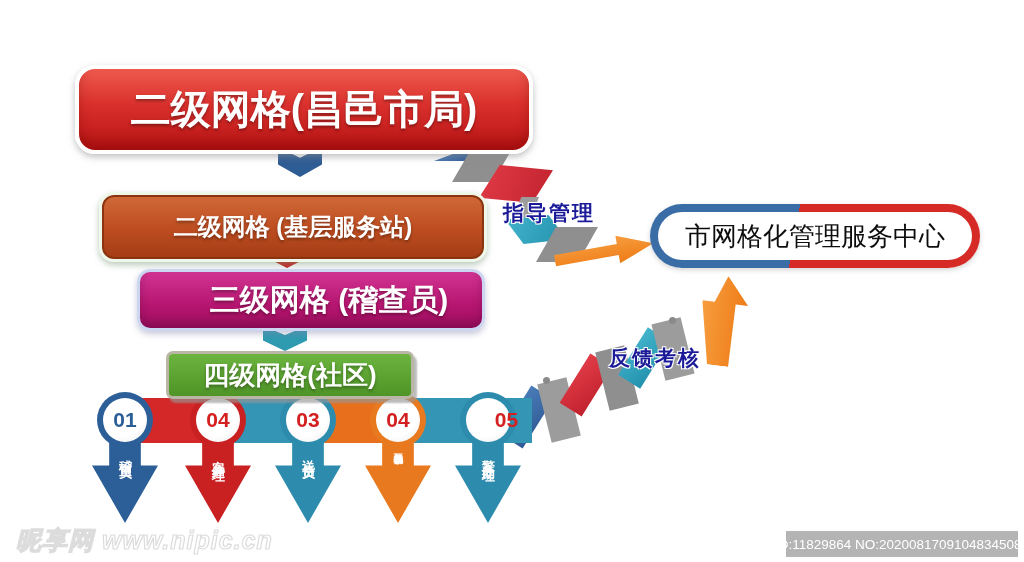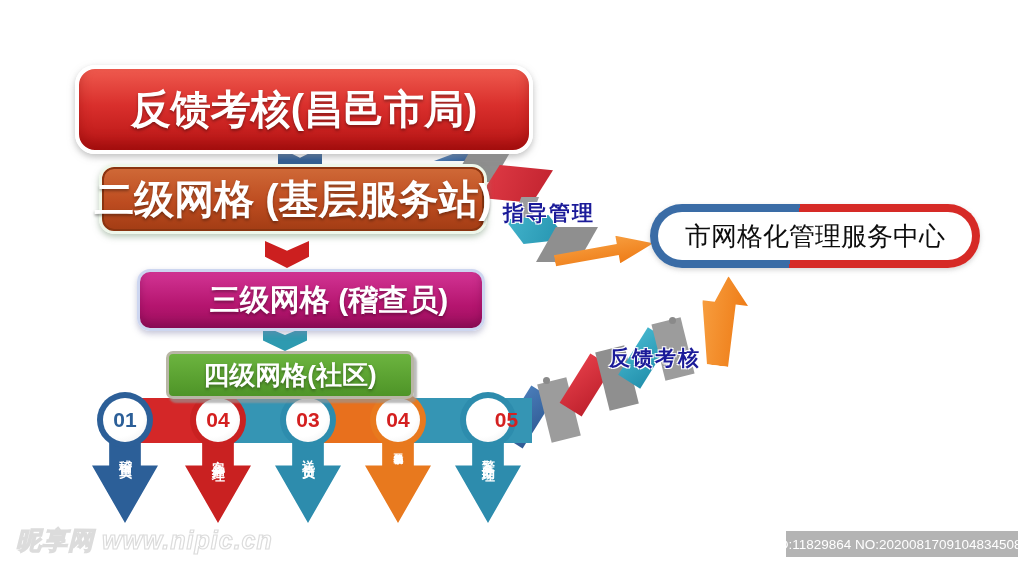--- a/index.html
+++ b/index.html
@@ -9,21 +9,21 @@
   }
   
   .lv{
     position:absolute;display:flex;align-items:center;justify-content:center;
     color:#fff;font-weight:800;white-space:nowrap;z-index:6;
     text-shadow:0 2px 3px rgba(0,0,0,.35);
   }
   #lv1{left:75px;top:65px;width:450px;height:81px;font-size:40px;border-radius:20px;
        background:linear-gradient(#ef5a4e 0%,#d92f2c 45%,#b71414 100%);
        border:4px solid #fff;box-shadow:0 3px 7px rgba(140,140,140,.55), inset 0 -8px 12px rgba(120,0,0,.35);}
-  #lv2{left:99px;top:164px;width:382px;height:64px;font-size:40px;border-radius:15px;
+  #lv2{left:99px;top:192px;width:382px;height:64px;font-size:24px;border-radius:15px;
        background:linear-gradient(#d06a38,#bd4c20 55%,#a23c14);
        border:3px solid #eef7ea;box-shadow:0 3px 6px rgba(120,150,120,.5), inset 0 0 0 2px #8a3410;}
   #lv3{left:137px;top:269px;width:306px;height:56px;font-size:30px;border-radius:13px;
        background:linear-gradient(#d23494,#b5156f 60%,#9c0f5e);
        border:3px solid #cdd6f0;box-shadow:0 3px 6px rgba(130,130,170,.45), inset 0 -5px 8px rgba(90,0,60,.35);padding-left:36px;}
   #lv4{left:166px;top:351px;width:242px;height:42px;font-size:26px;border-radius:7px;
        background:linear-gradient(#6cb43f,#4e9427);
        border:3px solid #b9b6a6;box-shadow:3px 4px 2px rgba(150,150,150,.65);}
   
   .chev{position:absolute;width:44px;height:30px;z-index:5;
@@ -96,21 +96,21 @@
   <div class="rib gray1" style="left:602px;top:348px;width:30px;height:60px;transform:rotate(-14deg);"></div>
   <div class="rib tealrib" style="left:631px;top:330px;width:26px;height:56px;transform:rotate(32deg);"></div>
   <div class="rib gray2" style="left:658px;top:320px;width:30px;height:58px;transform:rotate(-14deg);"></div>
   <div class="rib arrow-up" style="left:700px;top:276px;width:46px;height:90px;transform:rotate(7deg);"></div>
   <div class="dot" style="left:543px;top:377px;"></div>
   <div class="dot" style="left:669px;top:317px;"></div>
 
   <div class="flow-label" id="flow1" style="color: rgb(27, 27, 153);">指导管理</div>
   <div class="flow-label" id="flow2" style="color: rgb(27, 27, 153);">反馈考核</div>
 
-  <div class="lv" id="lv1">反馈考核(昌邑市局)</div>
+  <div class="lv" id="lv1">二级网格(昌邑市局)</div>
   <div class="lv" id="lv2">二级网格 (基层服务站)</div>
   <div class="lv" id="lv3">三级网格 (稽查员)</div>
   <div class="lv" id="lv4">四级网格(社区)</div>
 
   <div class="chev" id="chev1" style="background: rgb(46, 92, 148);"></div>
   <div class="chev" id="chev2" style="background: rgb(204, 31, 31);"></div>
   <div class="chev" id="chev3" style="background: rgb(46, 154, 176);"></div>
 
   <div id="center">
     <div id="center-inner">市网格化管理服务中心</div>

